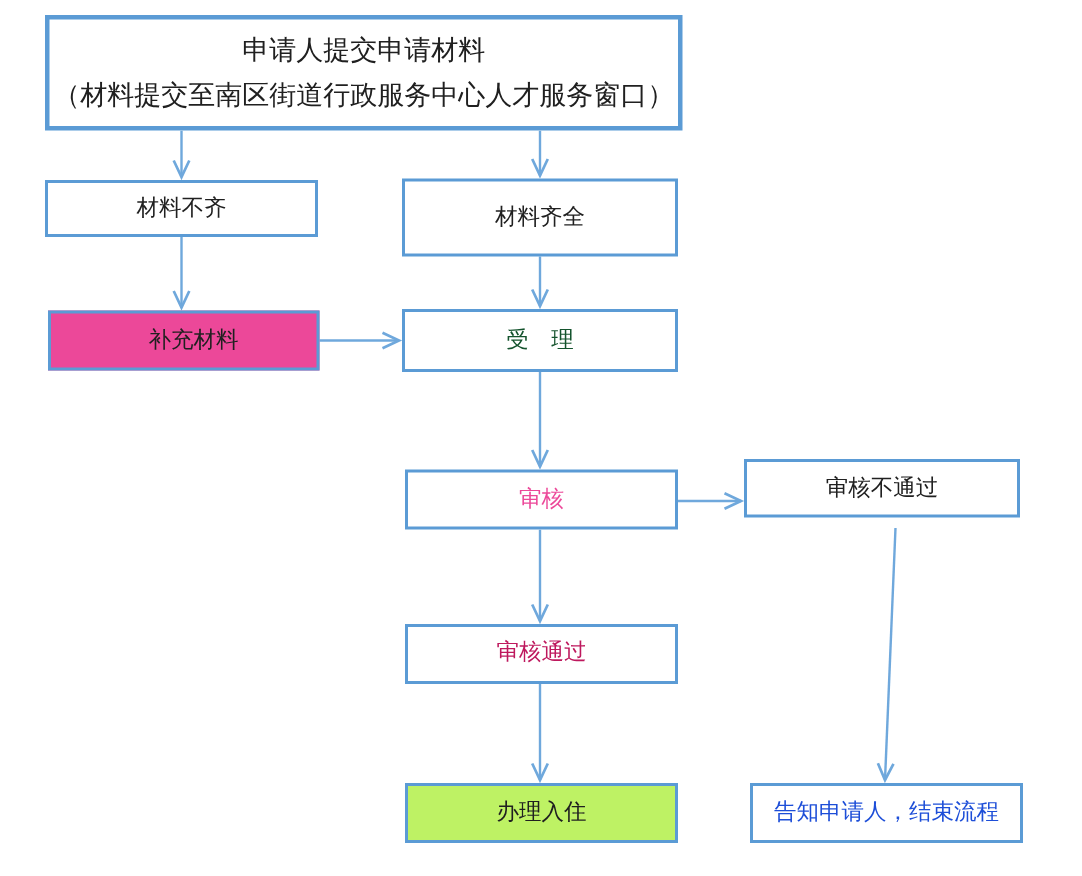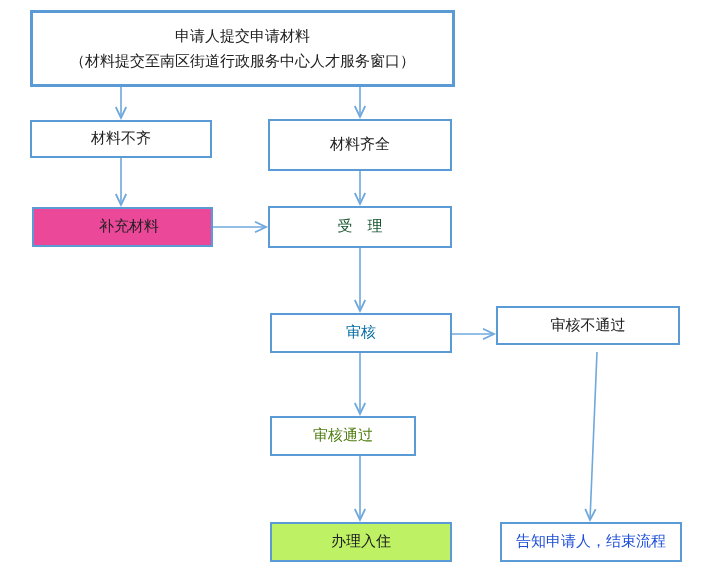--- a/index.html
+++ b/index.html
@@ -36,21 +36,21 @@
     justify-content: center;
     text-align: center;
     color: #202020;
     font-family: "DejaVu Serif", "Liberation Serif", serif;
     font-size: 15px;
     line-height: 1.55;
     z-index: 2;
     white-space: pre;
   }
   .node.title-node {
-    font-size: 15px;
+    font-size: 18px;
     line-height: 1.65;
     border-width: 3px;
   }
   .node-label {
     display: block;
   }
 </style>
 </head>
 <body>
 
@@ -96,18 +96,18 @@
         <line x1="597" y1="352" x2="590" y2="520" stroke="#6FA8DC" stroke-width="1.6"></line>
         <path d="M 585.2624440117538 508.7930573634808 L 590 520 L 595.6534279719142 509.2260150284875" fill="none" stroke="#6FA8DC" stroke-width="1.8" stroke-linecap="butt"></path>
       </g>
     </svg>
 <div class="node title-node" style="left: 30px; top: 10px; width: 425px; height: 77px; border-color: rgb(91, 155, 213); background: rgb(255, 255, 255); color: rgb(32, 32, 32);"><span class="node-label">申请人提交申请材料
 （材料提交至南区街道行政服务中心人才服务窗口）</span></div>
     <div class="node" style="left: 30px; top: 120px; width: 182px; height: 38px; border-color: rgb(91, 155, 213); background: rgb(255, 255, 255); color: rgb(32, 32, 32);"><span class="node-label">材料不齐</span></div>
     <div class="node" style="left: 268px; top: 119px; width: 184px; height: 52px; border-color: rgb(91, 155, 213); background: rgb(255, 255, 255); color: rgb(32, 32, 32);"><span class="node-label">材料齐全</span></div>
     <div class="node" style="left: 32px; top: 207px; width: 181px; height: 40px; border-color: rgb(91, 155, 213); background: #ec4899; color: rgb(32, 32, 32); padding-left: 13px;"><span class="node-label">补充材料</span></div>
     <div class="node" style="left: 268px; top: 206px; width: 184px; height: 42px; border-color: rgb(91, 155, 213); background: rgb(255, 255, 255); color: #14532d;"><span class="node-label">受　理</span></div>
-    <div class="node" style="left: 270px; top: 313px; width: 182px; height: 40px; border-color: rgb(91, 155, 213); background: rgb(255, 255, 255); color: #0369a1;"><span class="node-label">审核</span></div>
+    <div class="node" style="left: 270px; top: 313px; width: 182px; height: 40px; border-color: rgb(91, 155, 213); background: rgb(255, 255, 255); color: #ec4899;"><span class="node-label">审核</span></div>
     <div class="node" style="left: 496px; top: 306px; width: 184px; height: 39px; border-color: rgb(91, 155, 213); background: rgb(255, 255, 255); color: rgb(32, 32, 32);"><span class="node-label">审核不通过</span></div>
-    <div class="node" style="left: 270px; top: 416px; width: 146px; height: 40px; border-color: rgb(91, 155, 213); background: rgb(255, 255, 255); color: #4d7c0f; font-family: Liberation Serif, serif;"><span class="node-label">审核通过</span></div>
+    <div class="node" style="left: 270px; top: 416px; width: 182px; height: 40px; border-color: rgb(91, 155, 213); background: rgb(255, 255, 255); color: #be185d; font-family: Liberation Serif, serif;"><span class="node-label">审核通过</span></div>
     <div class="node" style="left: 270px; top: 522px; width: 182px; height: 40px; border-color: rgb(91, 155, 213); background: #bef264; color: rgb(32, 32, 32);"><span class="node-label">办理入住</span></div>
     <div class="node" style="left: 500px; top: 522px; width: 182px; height: 40px; border-color: rgb(91, 155, 213); background: rgb(255, 255, 255); color: #1d4ed8;"><span class="node-label">告知申请人，结束流程</span></div>
   </div>
 
 </body></html>

